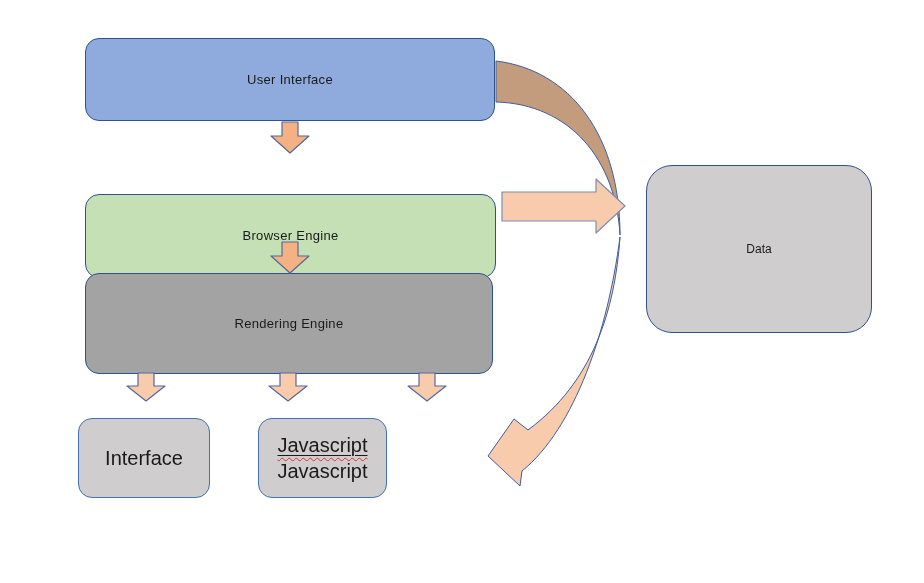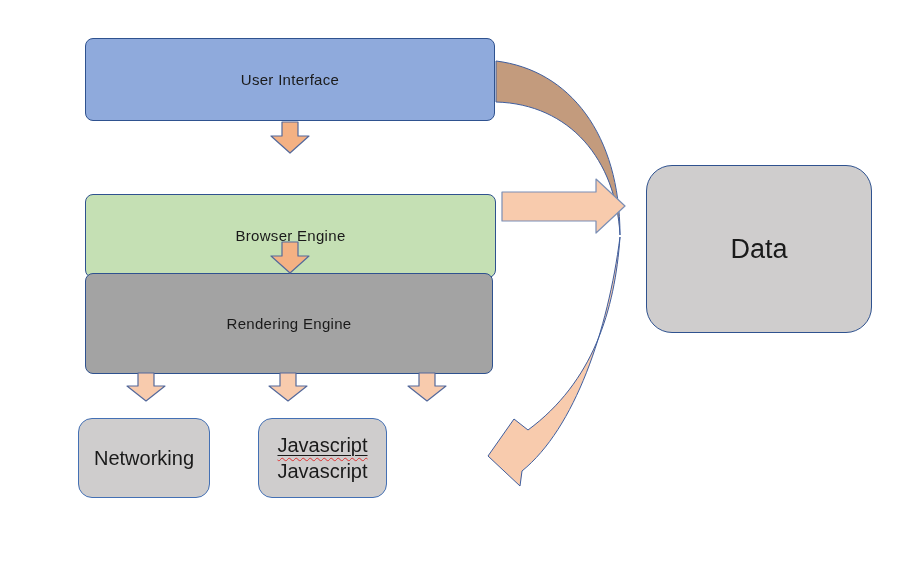--- a/index.html
+++ b/index.html
@@ -6,27 +6,27 @@
   .canvas {
     position:relative; width:924px; height:583px; background:#ffffff;
     font-family:"Liberation Sans","DejaVu Sans",sans-serif; color:#1a1a1a; overflow:hidden;
   }
   .node {
     position:absolute; display:flex; align-items:center; justify-content:center;
     text-align:center; box-sizing:border-box; color:#1a1a1a;
   }
   .node .lbl { line-height:1.32; }
   .main-box {
-    border:1.3px solid #2F528F; border-radius:8px; font-size:15px; letter-spacing:0.3px;
+    border:1.3px solid #2F528F; border-radius:14px; font-size:13px; letter-spacing:0.3px;
   }
   .gray-box {
     border:1.7px solid #4470B4; border-radius:14px; background:#CFCDCD; font-size:20px;
   }
   .data-box {
-    border:1.3px solid #2F528F; border-radius:26px; background:#CFCDCD; font-size:27px;justify-content:center;
+    border:1.3px solid #2F528F; border-radius:26px; background:#CFCDCD; font-size:12px;justify-content:center;
   }
   .spell {
     text-decoration-line:underline; text-decoration-style:wavy;
     text-decoration-color:#E03030; text-decoration-thickness:1px; text-underline-offset:5px;
   }
   .uline {
     text-decoration-line:underline; text-decoration-style:solid;
     text-decoration-color:#1a1a1a; text-decoration-thickness:1.4px; text-underline-offset:3px;
   }
   .arrows { position:absolute; left:0; top:0; z-index:5; pointer-events:none; }
@@ -45,21 +45,21 @@
 
     <div class="node main-box" style="left: 85px; top: 154px; width: 411px; height: 84px; background-color: rgb(197, 224, 180); margin-top: 40px;">
       <span class="lbl">Browser Engine</span>
     </div>
 
     <div class="node main-box" style="left: 85px; top: 273px; width: 408px; height: 101px; background-color: #a3a3a3;">
       <span class="lbl">Rendering Engine</span>
     </div>
 
     <div class="node gray-box" style="left:78px; top:418px; width:132px; height:80px;">
-      <span class="lbl">Networking</span>
+      <span class="lbl">Interface</span>
     </div>
 
     <div class="node gray-box" style="left:222px; top:418px; width:129px; height:80px;margin-left:36px;">
       <span class="lbl">
         <span class="spell"><span class="uline">Javascript</span></span><br>
         <span>Javascript</span>
       </span>
     </div>
 
 

